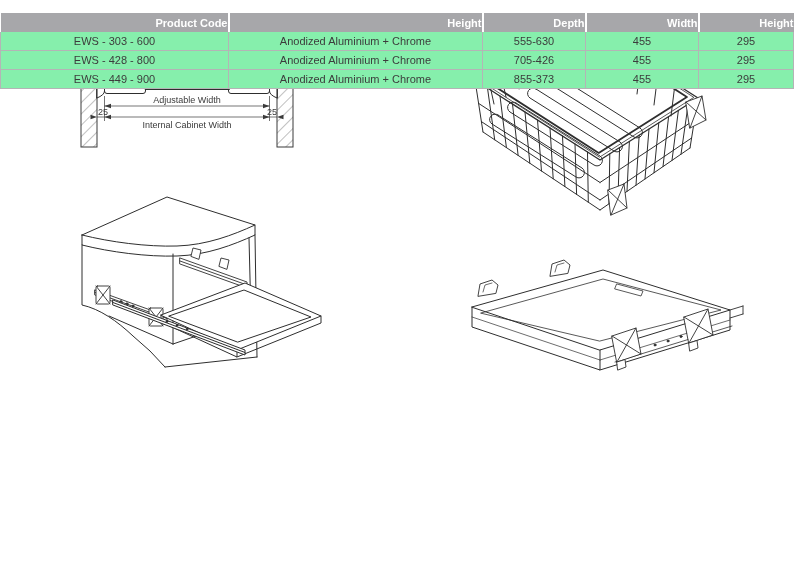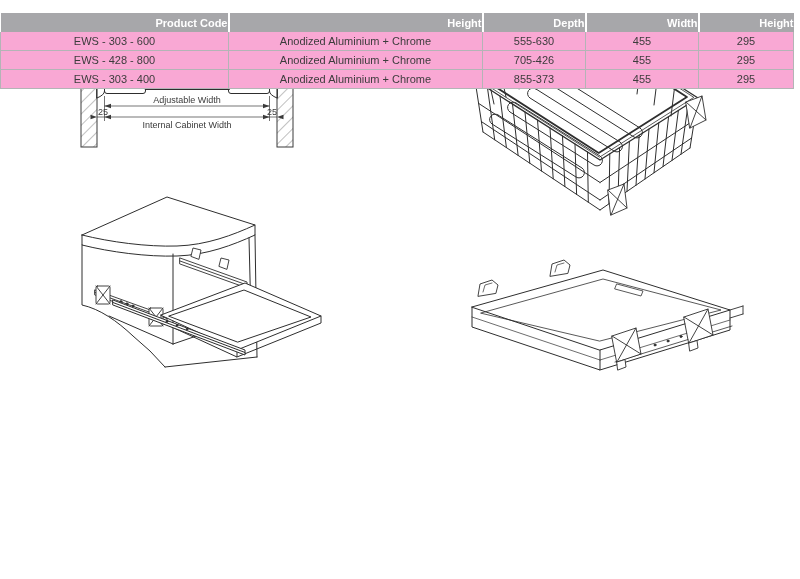--- a/index.html
+++ b/index.html
@@ -21,21 +21,21 @@
     margin-top:13px;border-collapse:collapse;table-layout:fixed;width:793px;
     font-size:11px;
   }
   #spec-table th{
     background:#a7a7aa;color:#fff;font-weight:bold;height:19px;
     border-left:2px solid #fff;text-align:right;padding:0;
   }
   #spec-table th:first-child{border-left:none;}
   #spec-table td{
     height:18px;text-align:center;color:#3c3c3c;padding:0;
-    border:1px solid #b4b4b6;background:#f9a8d4;
+    border:1px solid #b4b4b6;background:#86efac;
   }
   #spec-table tbody tr:first-child td{border-top:none;}
 </style>
 </head>
 <body>
 
 <div id="page">
 
   <svg class="drawing" style="left:60px;top:10px" width="260" height="140" viewBox="0 0 260 140">
     <defs>
@@ -297,21 +297,21 @@
           <td>295</td>
         </tr>
         <tr>
           <td>EWS - 428 - 800</td>
           <td>Anodized Aluminium + Chrome</td>
           <td>705-426</td>
           <td>455</td>
           <td>295</td>
         </tr>
         <tr>
-          <td>EWS - 303 - 400</td>
+          <td>EWS - 449 - 900</td>
           <td>Anodized Aluminium + Chrome</td>
           <td>855-373</td>
           <td>455</td>
           <td>295</td>
         </tr>
       </tbody>
     </table>
   </div>
 
 </div>

